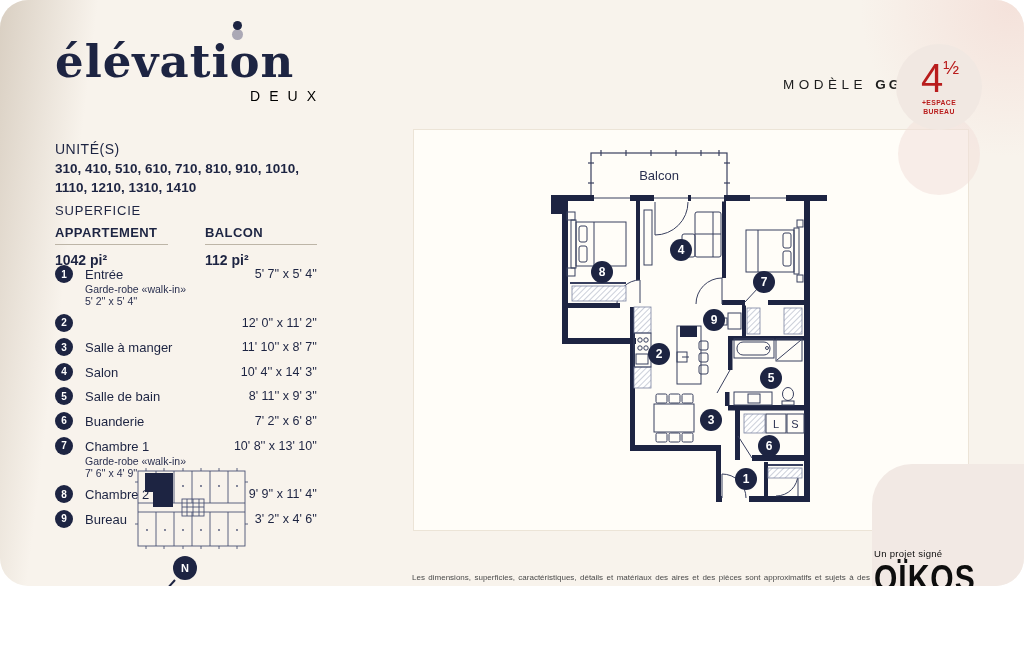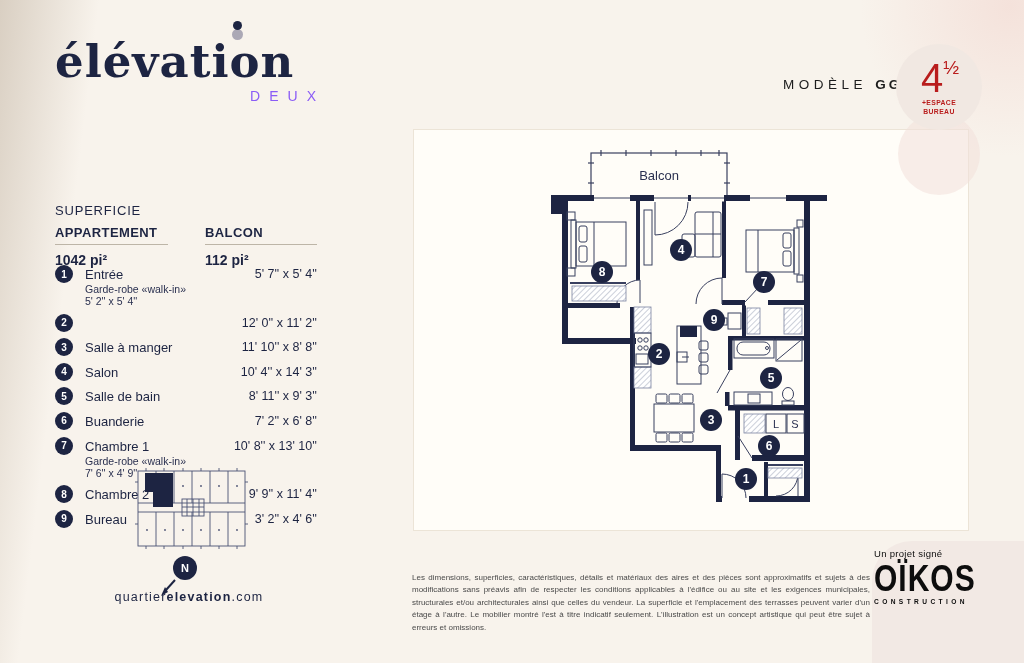--- a/index.html
+++ b/index.html
@@ -1,29 +1,29 @@
 <!DOCTYPE html>
 <html><head>
 <meta charset="utf-8">
 <style>
   html,body{margin:0;padding:0;}
-  .page{position:relative;width:1024px;height:663px;background:#f8f3ec;overflow:hidden;
-        font-family:"Liberation Sans",sans-serif;color:#1d2442;}
+  .page{position:relative;width:1024px;height:586px;background:#f8f3ec;overflow:hidden;
+        font-family:"Liberation Sans",sans-serif;color:#1d2442;border-radius:28px;}
   .page::before{content:"";position:absolute;inset:0;pointer-events:none;z-index:4;
         background:linear-gradient(97deg,#d9cfc2 0%,rgba(248,243,236,0) 9%);}
   .page::after{content:"";position:absolute;inset:0;pointer-events:none;z-index:0;
         background:radial-gradient(circle at 1010px 6px,rgba(244,224,217,.9) 0px,rgba(244,224,217,0) 150px);}
 
   
   .logo{position:absolute;left:55px;top:12px;width:276px;z-index:5;}
   .logo-dot-top{position:absolute;left:178px;top:9px;width:9px;height:9px;border-radius:50%;background:#1d2442;z-index:2;}
   .logo-dot-bottom{position:absolute;left:177px;top:17px;width:11px;height:11px;border-radius:50%;background:#9d9aab;opacity:.85;z-index:1;}
   .wordmark{margin-top:27px;font-family:"DejaVu Serif",serif;font-weight:700;font-size:45px;
         letter-spacing:1px;line-height:1;color:#1d2442;}
-  .deux{width:270px;text-align:right;font-size:14px;letter-spacing:9px;margin-top:4px;color:#8b5cf6;}
+  .deux{width:270px;text-align:right;font-size:14px;letter-spacing:9px;margin-top:4px;color:#000000;}
 
   .units{position:absolute;left:55px;top:141px;width:275px;z-index:5;}
   .units-label{font-size:14px;letter-spacing:.5px;}
   .units-numbers{font-size:13.5px;font-weight:bold;line-height:1.4;margin-top:3px;}
 
   .superficie{position:absolute;left:55px;top:203px;width:262px;z-index:5;}
   .superficie-label{font-size:13px;letter-spacing:.8px;}
   .sup-cols{display:flex;margin-top:7px;}
   .sup-col1{width:150px;}
   .sup-col2{width:112px;}
@@ -81,20 +81,27 @@
 
 <div class="page">
 
   <div class="logo">
     <div class="logo-dot-bottom"></div>
     <div class="logo-dot-top"></div>
     <div class="wordmark">élévation</div>
     <div class="deux">DEUX</div>
   </div>
 
+  <div class="units">
+    <div class="units-label">UNITÉ(S)</div>
+    <div class="units-numbers">
+      <div>310, 410, 510, 610, 710, 810, 910, 1010,</div>
+      <div>1110, 1210, 1310, 1410</div>
+    </div>
+  </div>
 
   <div class="superficie">
     <div class="superficie-label">SUPERFICIE</div>
     <div class="sup-cols">
       <div class="sup-col1">
         <div class="sup-head">APPARTEMENT</div>
         <div class="sup-val">1042 pi²</div>
       </div>
       <div class="sup-col2">
         <div class="sup-head">BALCON</div>
@@ -113,21 +120,21 @@
           <span>5' 2'' x 5' 4''</span>
         </div>
     </div>
     <div class="room-row">
       <div class="room-badge">2</div>
       <div class="room-dims">12' 0'' x 11' 2''</div>
     </div>
     <div class="room-row">
       <div class="room-badge">3</div>
       <div class="room-name">Salle à manger</div>
-      <div class="room-dims">11' 10'' x 8' 8''</div>
+      <div class="room-dims">11' 10'' x 8' 7''</div>
     </div>
     <div class="room-row">
       <div class="room-badge">4</div>
       <div class="room-name">Salon</div>
       <div class="room-dims">10' 4'' x 14' 3''</div>
     </div>
     <div class="room-row">
       <div class="room-badge">5</div>
       <div class="room-name">Salle de bain</div>
       <div class="room-dims">8' 11'' x 9' 3''</div>

